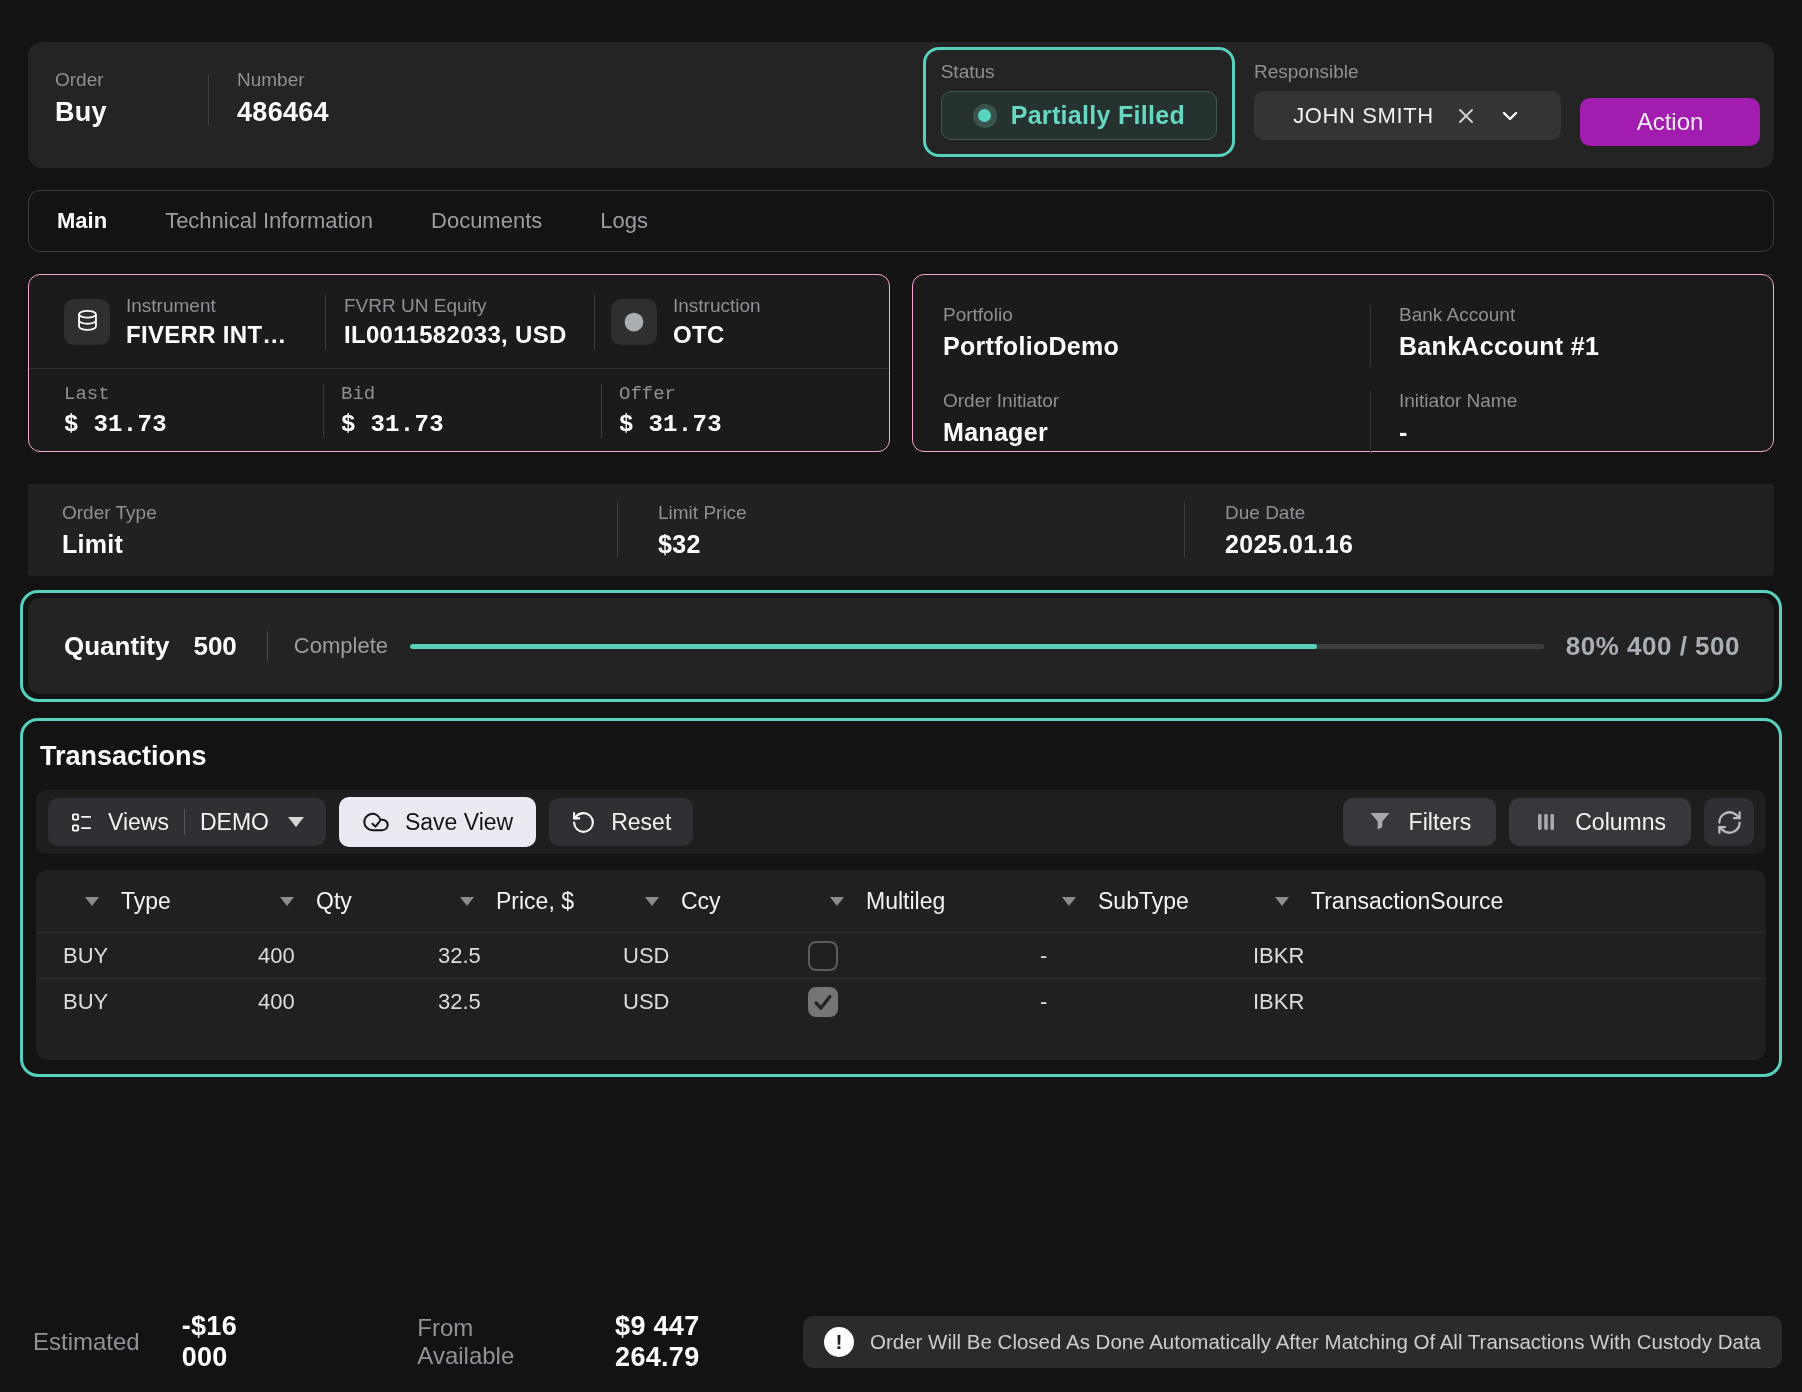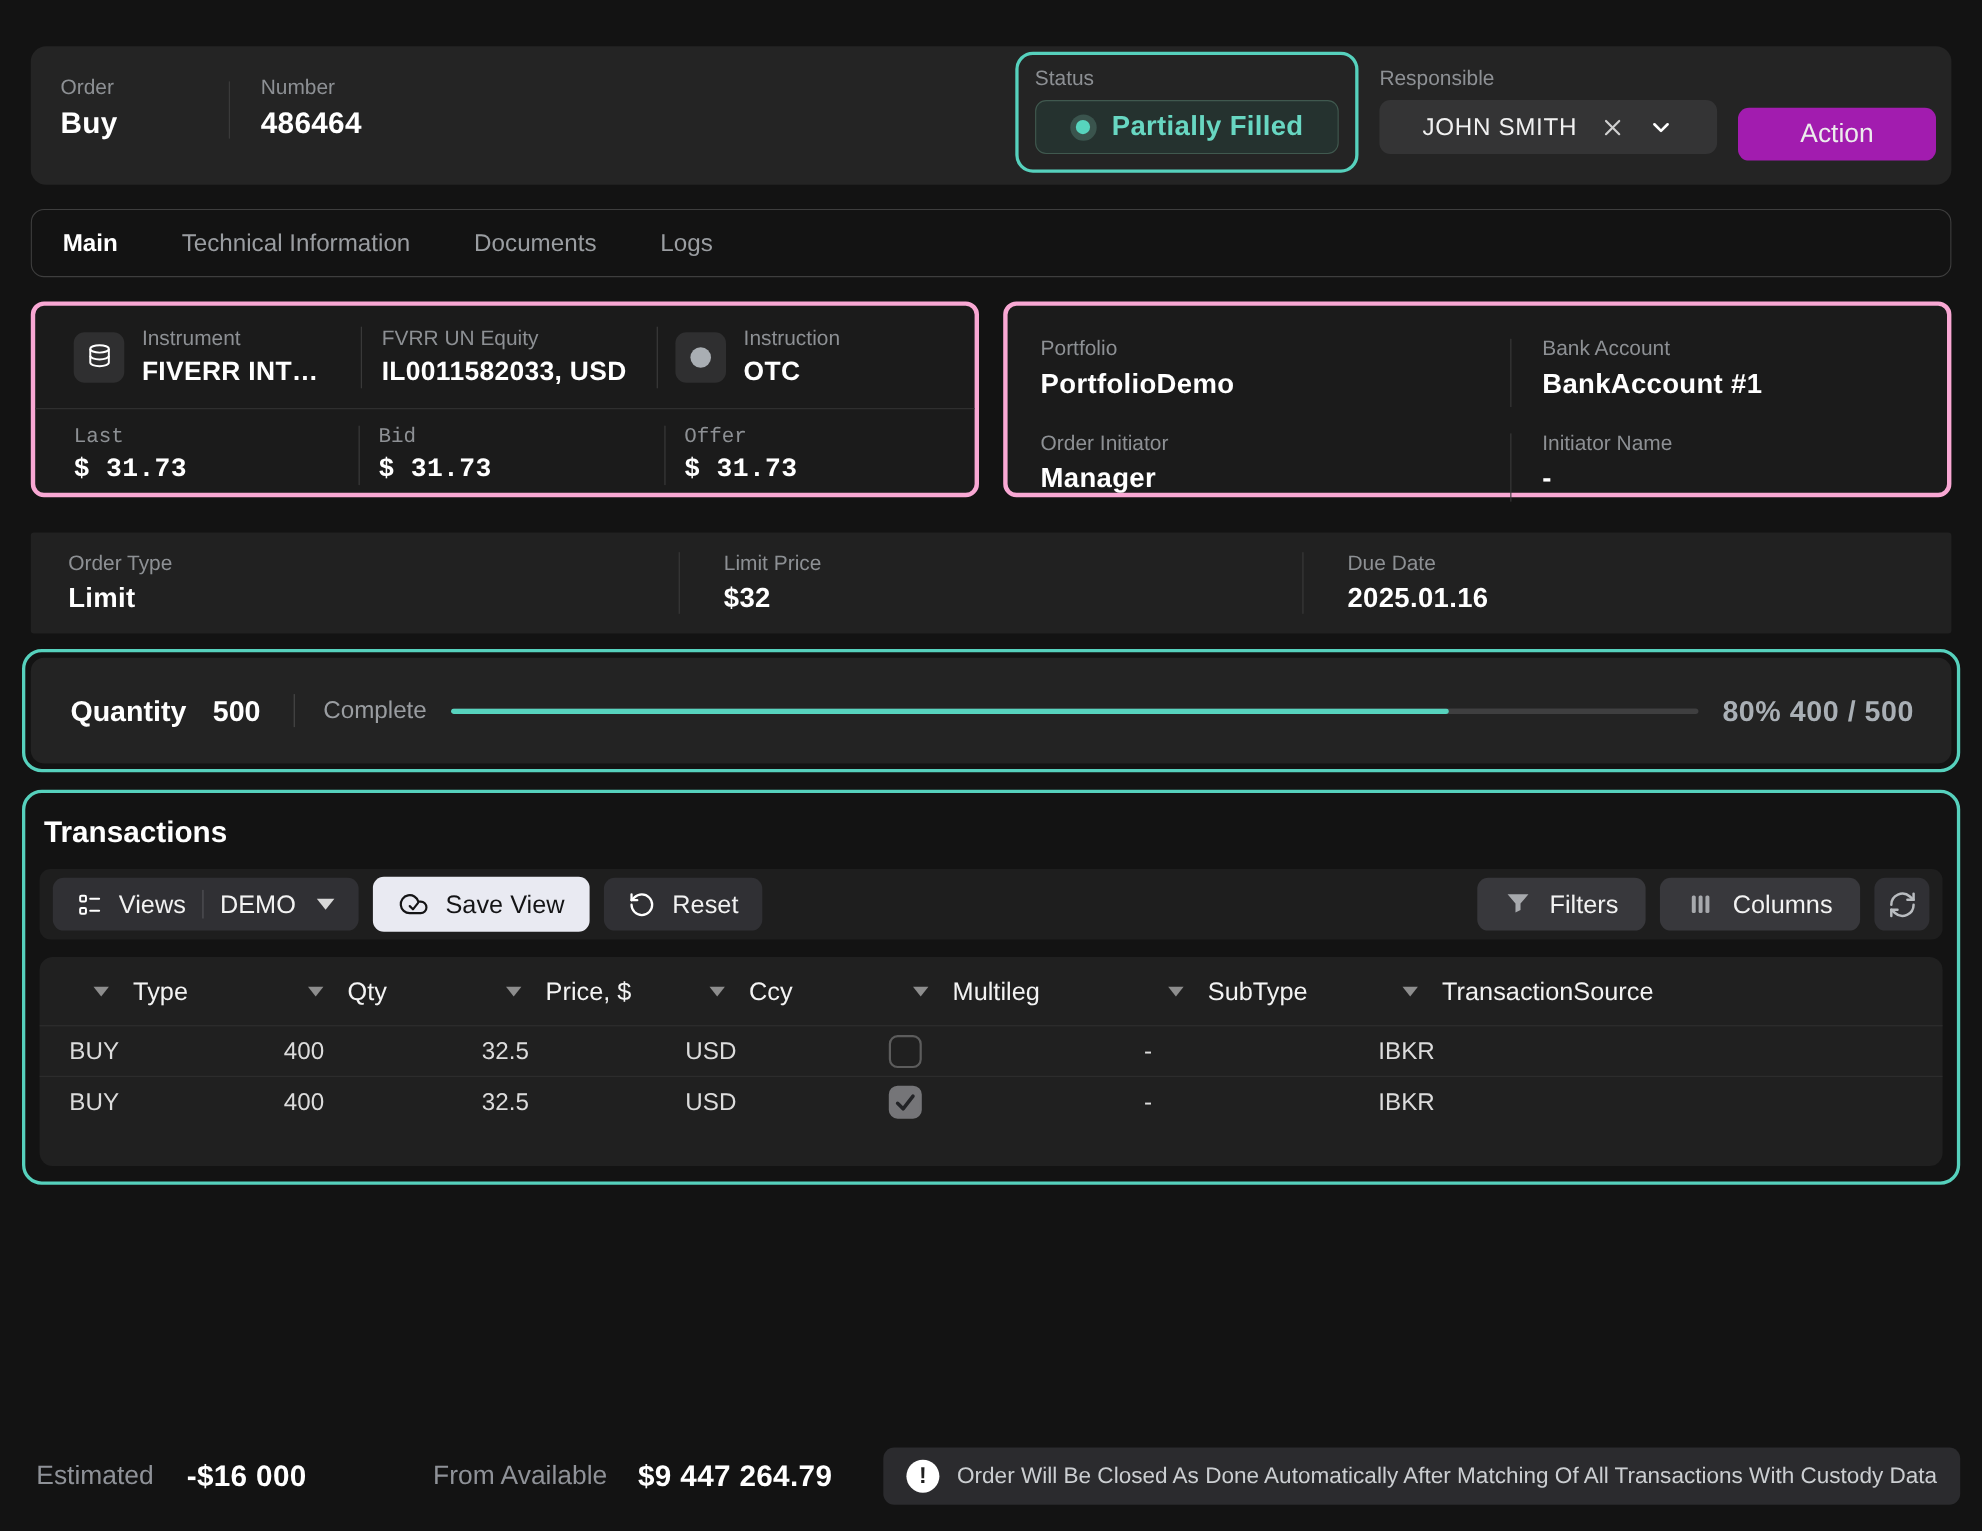--- a/index.html
+++ b/index.html
@@ -37,21 +37,21 @@
                  color:#ececec;font-size:24px;font-family:inherit;display:flex;align-items:center;justify-content:center;}
 
   
   .tab-bar{margin-top:22px;height:60px;flex:0 0 auto;border:1px solid #3e3e3e;border-radius:12px;
            display:flex;align-items:center;padding:0 28px;gap:58px;}
   .tab{font-size:22px;color:#9a9da1;cursor:pointer;}
   .tab.active{color:#fff;font-weight:700;}
 
   
   .info-row{margin-top:22px;display:flex;gap:22px;height:178px;flex:0 0 auto;}
-  .panel{flex:1;background:#1b1b1b;border:4px solid #f9a8d4;border-radius:12px;box-sizing:border-box;}
+  .panel{flex:1;background:#1b1b1b;border:1px solid #f9a8d4;border-radius:12px;box-sizing:border-box;}
   .instr-top{height:93px;display:flex;align-items:center;border-bottom:1px solid #323232;}
   .icon-sq{width:46px;height:46px;border-radius:10px;background:#2f2f30;display:flex;
            align-items:center;justify-content:center;flex:0 0 auto;}
   .seg{display:flex;align-items:center;gap:16px;}
   .seg .value{margin-top:8px;font-size:24px;}
   .seg1{width:296px;padding-left:35px;box-sizing:border-box;}
   .seg2{width:268px;padding-left:18px;box-sizing:border-box;}
   .seg3{flex:1;padding-left:16px;}
   .seg-div{height:56px;}
   .price-row{height:83px;display:flex;align-items:center;}
@@ -110,21 +110,21 @@
       color:#f3f3f3;cursor:pointer;}
   .sort-caret{width:0;height:0;border-left:7px solid transparent;border-right:7px solid transparent;
               border-top:9px solid #8d8d8d;flex:0 0 auto;}
   .tr{height:45px;border-top:1px solid #2e2e2e;font-size:22px;color:#dcdcdc;}
   .td{padding-left:27px;display:flex;align-items:center;}
   .checkbox{width:30px;height:30px;box-sizing:border-box;border:2px solid #5c5c5c;border-radius:8px;
             display:flex;align-items:center;justify-content:center;cursor:pointer;}
   .checkbox.checked{background:#757578;border-color:#757578;}
 
   
-  .footer{margin-top:auto;display:flex;align-items:center;height:72px;flex:0 0 auto;padding-left:5px;}
+  .footer{margin-top:auto;display:flex;align-items:center;height:72px;flex:0 0 auto;padding-left:5px;gap:12px;}
   .f-label{font-size:24px;color:#8f9298;}
   .f-value{font-size:27px;font-weight:700;letter-spacing:.3px;}
   .f-est-value{margin-left:30px;}
   .f-avail-label{margin-left:115px;}
   .f-avail-value{margin-left:28px;}
   .notice{margin-left:auto;margin-right:-8px;height:52px;background:#2b2b2e;border-radius:10px;
           display:flex;align-items:center;gap:16px;padding:0 21px;}
   .excl-icon{width:30px;height:30px;border-radius:50%;background:#fff;color:#1e1e1e;font-weight:700;
              font-size:21px;display:flex;align-items:center;justify-content:center;flex:0 0 auto;}
   .notice-text{font-size:20.5px;color:#cbced1;white-space:nowrap;}

